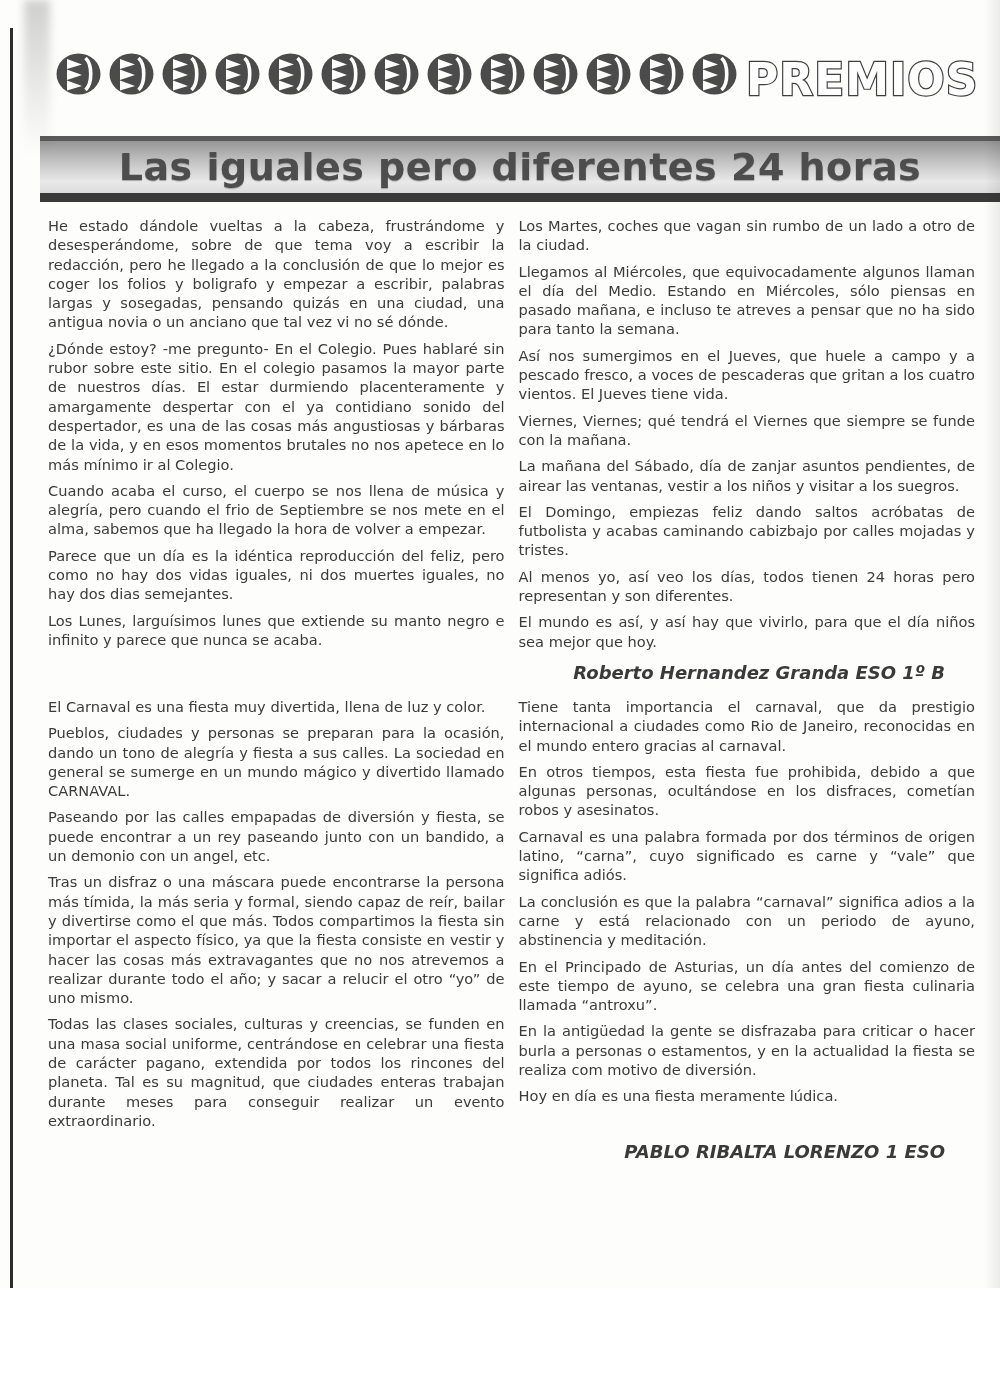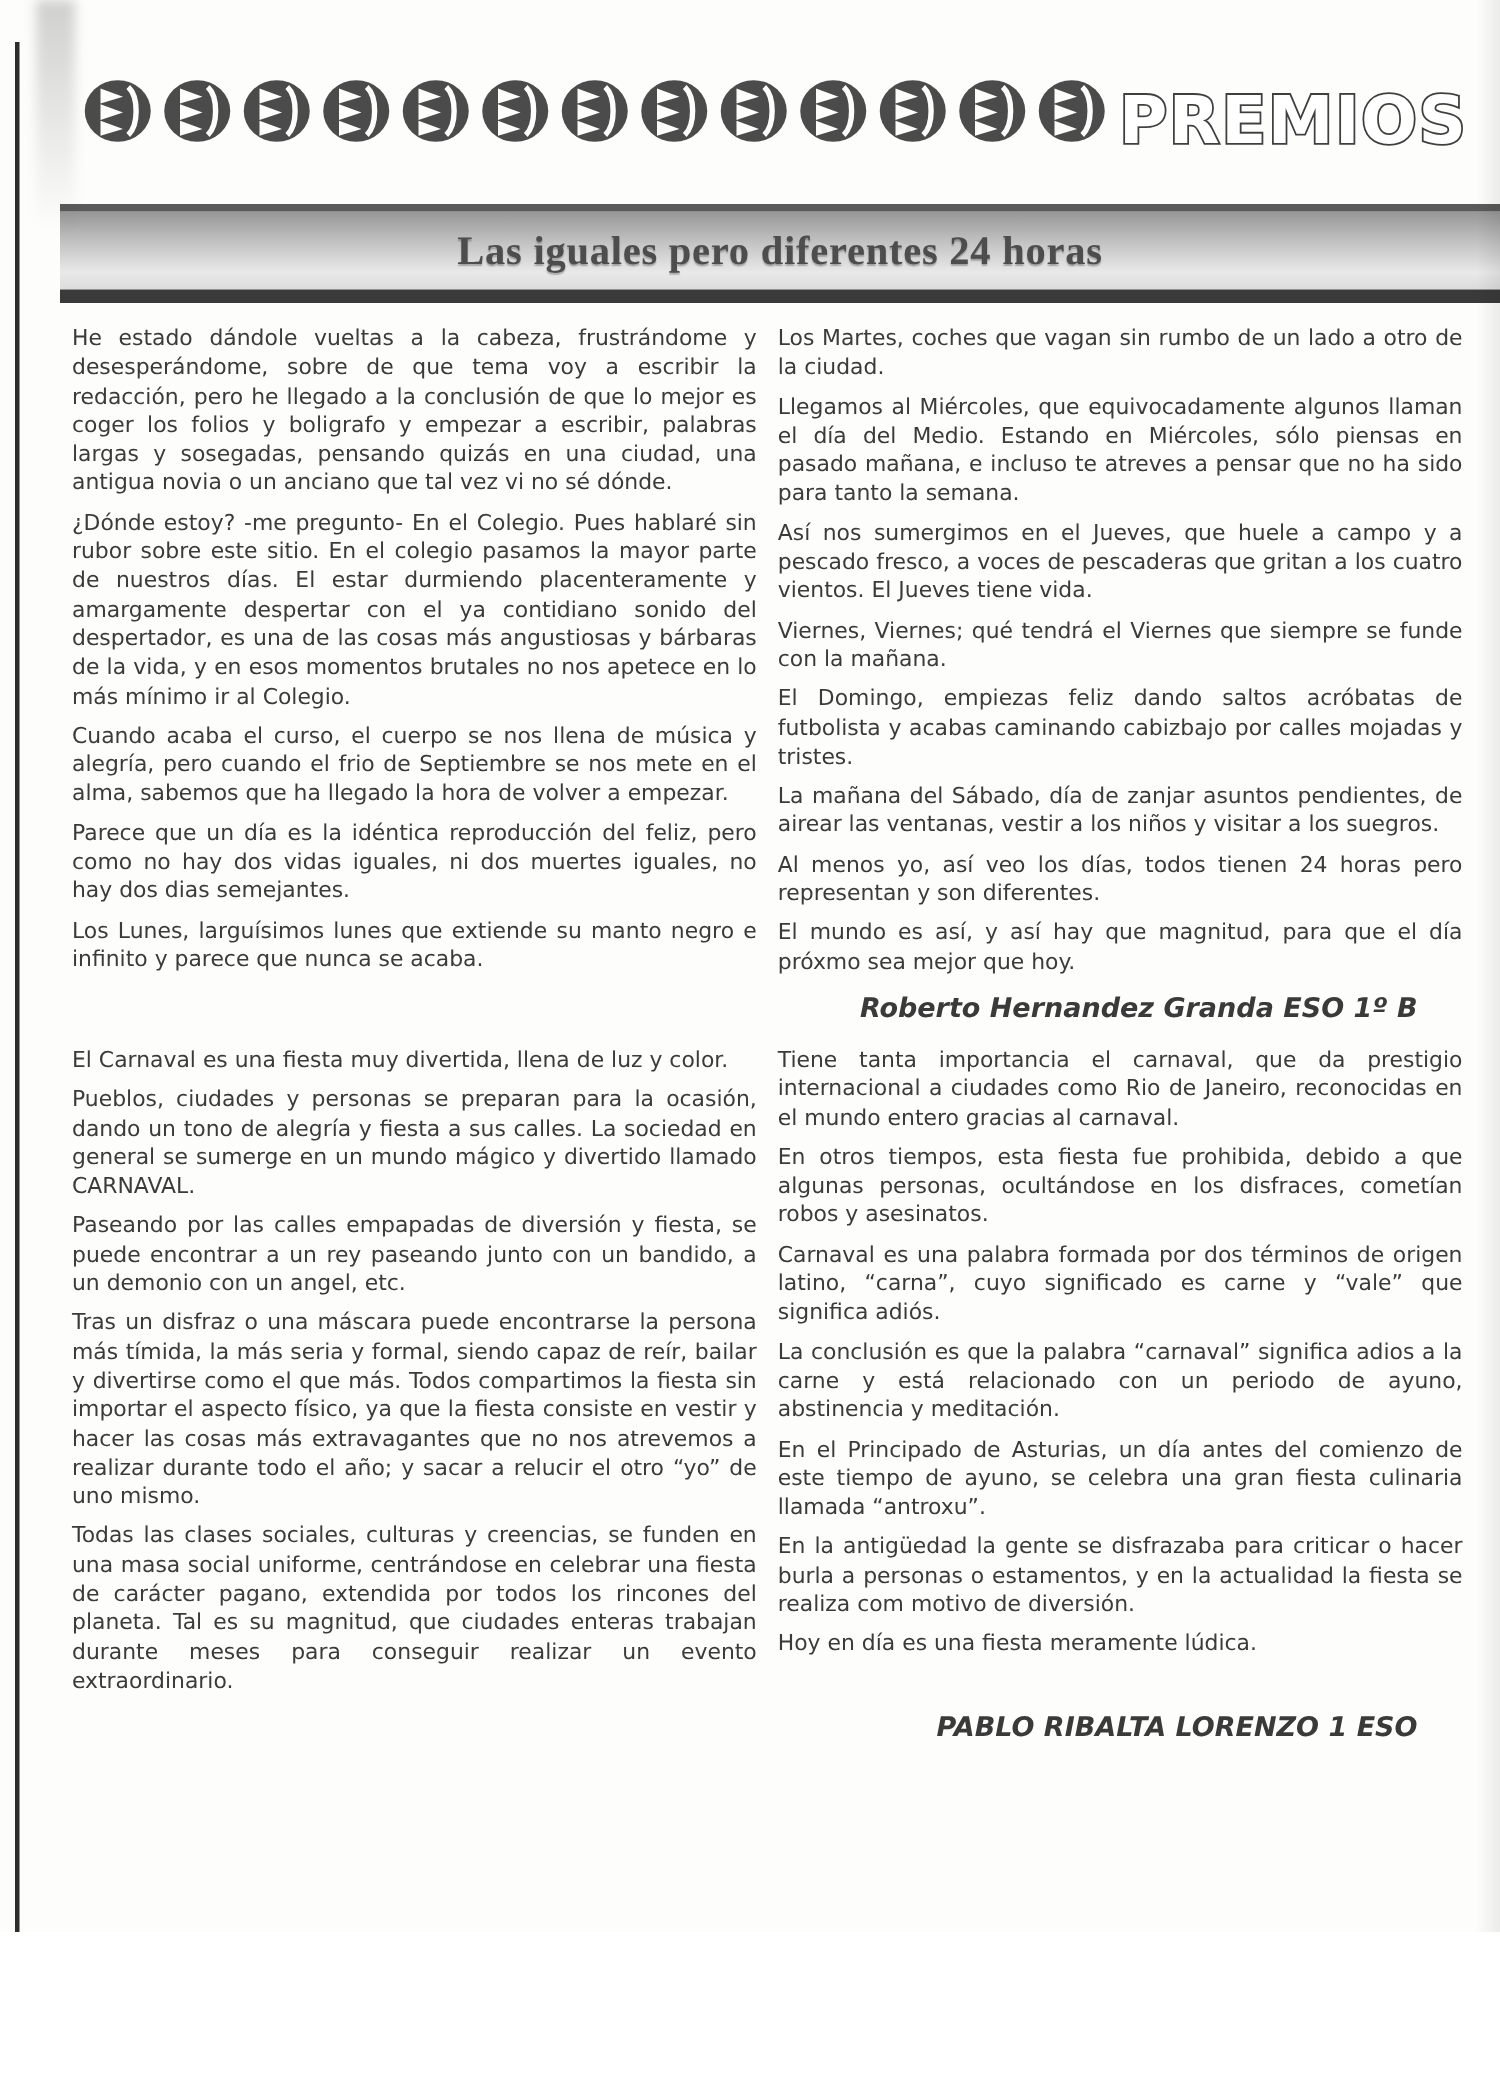--- a/index.html
+++ b/index.html
@@ -32,21 +32,21 @@
   }
   .banner-1 { margin:44px 0 0 40px; }
   .banner-2 { margin:10px 12px 0 45px; }
   .banner-inner { display:flex; align-items:center; justify-content:center; }
   .banner-1 .banner-inner { height:52px; }
   .banner-2 .banner-inner { height:44px; }
   .banner-title {
     font-weight:bold; color:#4d4d4d; letter-spacing:0.5px;
     text-shadow:0 1px 1px rgba(0,0,0,0.28);
   }
-  .banner-1 .banner-title { font-size:27px;font-family:Liberation Serif, serif; }
+  .banner-1 .banner-title { font-size:38px; }
   .banner-2 .banner-title { font-size:35px; }
 
   
   .article { margin:14px 25px 0 48px; }
   .cols { display:flex; gap:14px; align-items:flex-start; }
   .col { flex:1 1 0; min-width:0; }
   .para {
     margin:0 0 7px 0; font-size:14.6px; line-height:19.3px;
     text-align:justify; color:#3b3b3b;
   }
@@ -202,24 +202,24 @@
           <p class="para">Cuando acaba el curso, el cuerpo se nos llena de música y alegría, pero cuando el frio de Septiembre se nos mete en el alma, sabemos que ha llegado la hora de volver a empezar.</p>
           <p class="para">Parece que un día  es la idéntica reproducción del feliz, pero como no hay dos vidas iguales, ni dos muertes iguales, no hay dos dias semejantes.</p>
           <p class="para">Los Lunes, larguísimos lunes que extiende su manto negro e infinito y parece que nunca se acaba.</p>
         </div>
       <div class="col">
 
       <p class="para">Los Martes, coches que vagan sin rumbo de un lado a otro de la ciudad.</p>
           <p class="para">Llegamos al Miércoles, que equivocadamente algunos llaman el día del Medio. Estando en Miércoles, sólo piensas en pasado mañana, e incluso te atreves a pensar que no ha sido para tanto la semana.</p>
           <p class="para">Así nos sumergimos en el Jueves, que huele a campo y a pescado fresco, a voces de pescaderas que gritan a los cuatro vientos. El Jueves tiene vida.</p>
           <p class="para">Viernes, Viernes; qué tendrá el Viernes que siempre se funde con la mañana.</p>
+          <p class="para">La mañana del Sábado, día de zanjar asuntos pendientes, de airear las ventanas, vestir a los niños y visitar a los suegros.</p>
           <p class="para">El Domingo, empiezas feliz dando saltos acróbatas de futbolista y acabas caminando cabizbajo por calles mojadas y tristes.</p>
-          <p class="para">La mañana del Sábado, día de zanjar asuntos pendientes, de airear las ventanas, vestir a los niños y visitar a los suegros.</p>
           <p class="para">Al menos yo, así veo los días, todos tienen 24 horas pero representan y son diferentes.</p>
-          <p class="para">El mundo es así, y así hay que magnitud, para que el día próxmo sea mejor que hoy.</p>
+          <p class="para">El mundo es así, y así hay que vivirlo, para que el día niños sea mejor que hoy.</p>
         </div>
     </div>
     <div class="author">Roberto Hernandez Granda ESO 1º B</div>
   </section>
 
 
   <section class="article">
     <div class="cols">
       <div class="col">
 

